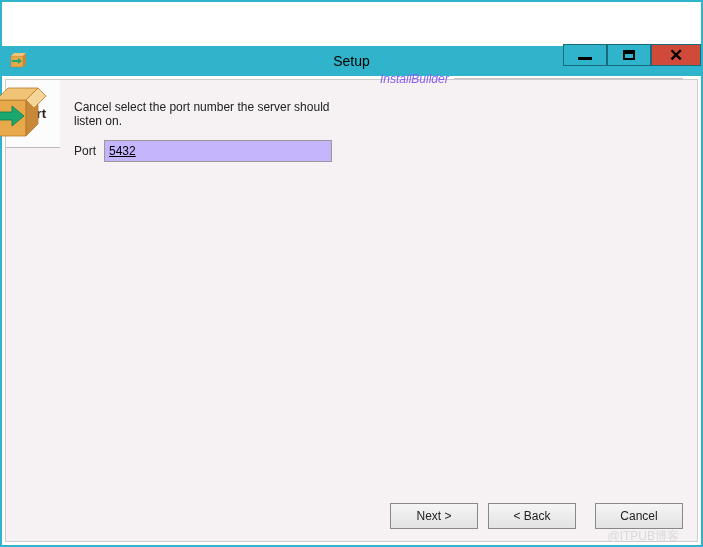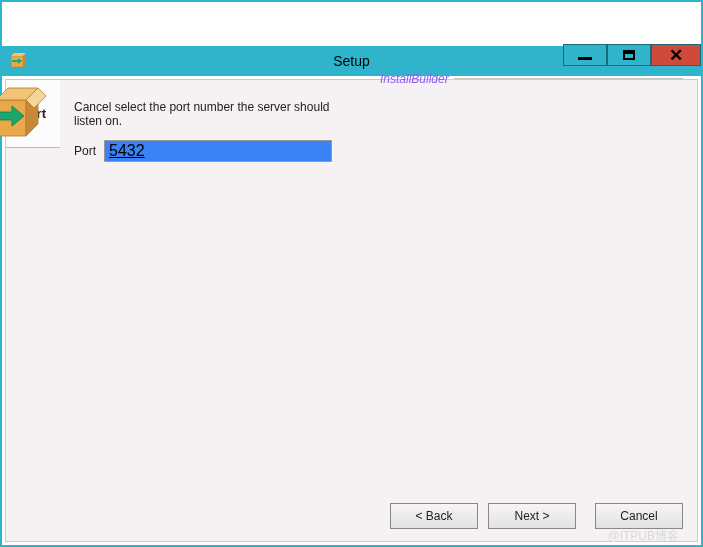--- a/index.html
+++ b/index.html
@@ -128,23 +128,23 @@
       gap: 8px;
     }
     .field-label {
       font-size: 12px;
       color: #222;
     }
     .field-input {
       width: 228px;
       height: 22px;
       border: 1px solid #999;
-      background: #3b82f6;
+      background: #c4b5fd;
       padding: 2px 4px;
-      font-size: 16px;
+      font-size: 12px;
       font-family: inherit;
       text-decoration: underline;
     }
     .footer {
       padding: 10px 14px 12px 10px;
       display: flex;
       align-items: flex-end;
       gap: 10px;
       position: relative;
     }
@@ -235,20 +235,20 @@
       <div class="field-row">
         <span class="field-label">Port</span>
         <input type="text" class="field-input" value="5432" style="">
       </div>
     </div>
 
     <div class="footer">
       <div class="branding">InstallBuilder</div>
       <div class="branding-line"></div>
       <div class="btn-spacer"></div>
+      <button class="btn">Next &gt;</button>
       <button class="btn">&lt; Back</button>
-      <button class="btn">Next &gt;</button>
       <button class="btn cancel">Cancel</button>
     </div>
   </div>
 
   <div class="watermark">@ITPUB博客</div>
 </div>
 
 </body></html>

